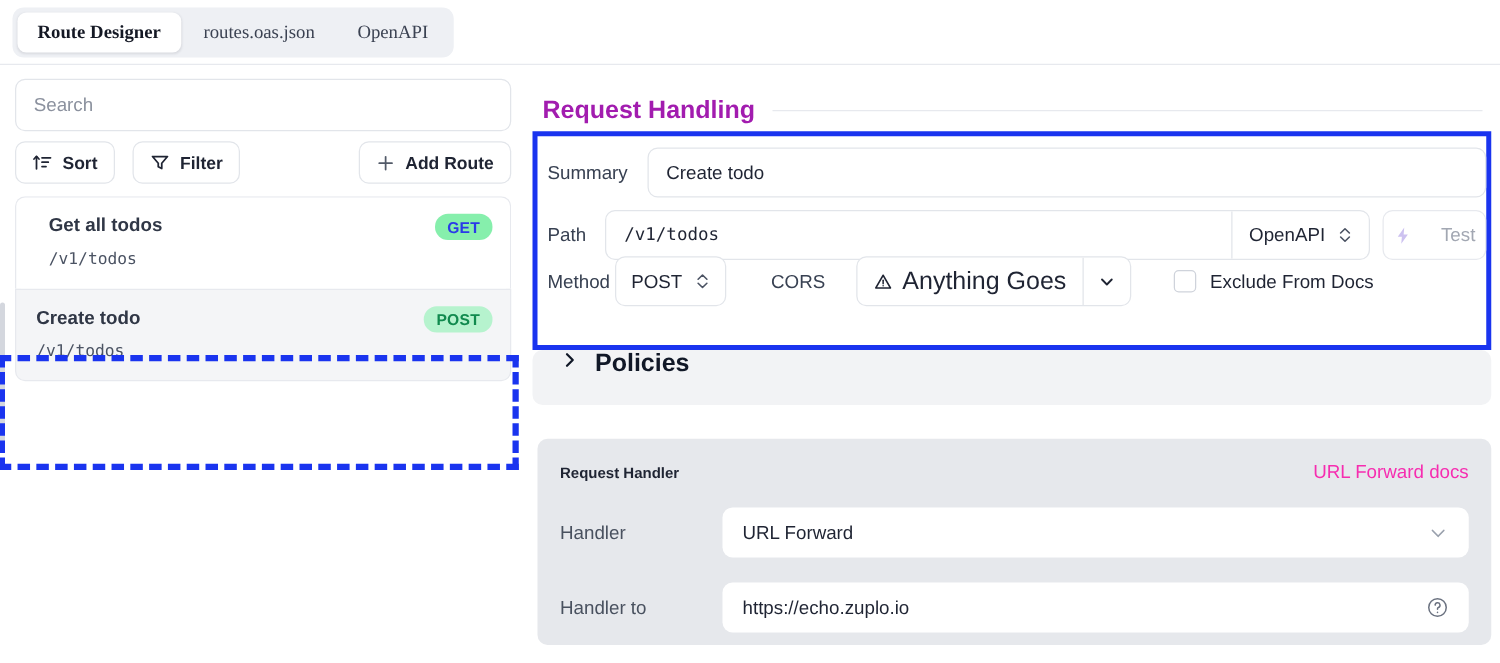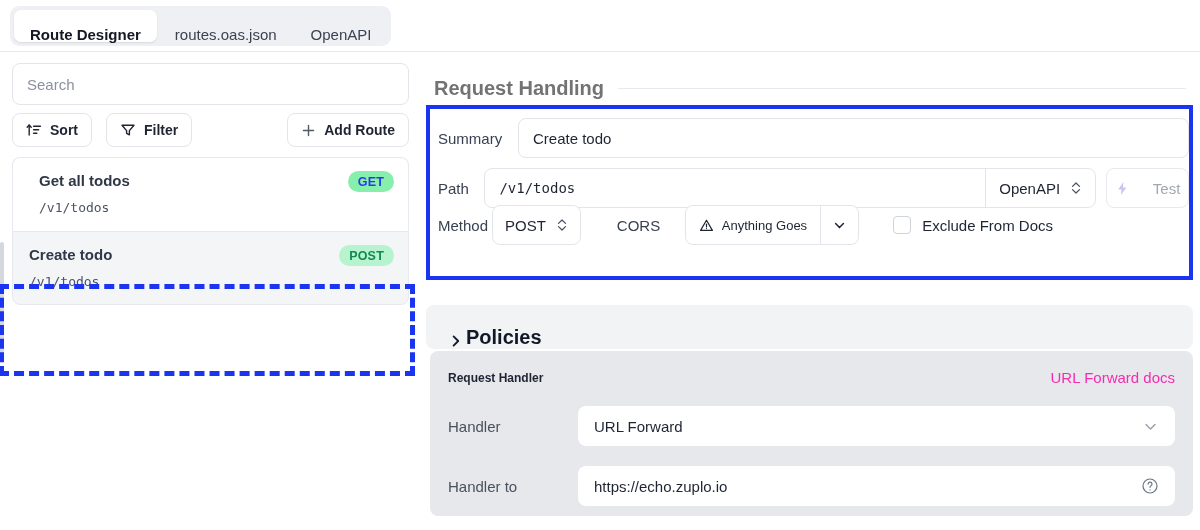--- a/index.html
+++ b/index.html
@@ -16,25 +16,26 @@
     position: absolute; left: 10px; top: 6px;
     height: 40px;
     background: #eef0f4;
     border-radius: 9px;
     display: flex; align-items: center;
     padding: 4px;
     gap: 2px;
   }
   .tab {
     height: 32px; padding: 16px 16px;
-    display: flex; 
+    display: flex; align-items: center;
     font-size: 15px; color: #3b4252;
     border-radius: 7px;
     white-space: nowrap;
     cursor: pointer;
+    font-family: Liberation Serif, serif;
   }
   .tab.active {
     background: #ffffff;
     color: #141824;
     font-weight: bold;
     box-shadow: 0 1px 2px rgba(16,24,40,.10);
   }
   .tabbar-underline {
     position: absolute; left: 0; top: 51px; width: 1200px; height: 1px;
     background: #e7e9ee;
@@ -117,21 +118,21 @@
     pointer-events: none;
     z-index: 30;
   }
 
   
   .right { position: absolute; left: 421px; top: 52px; width: 779px; height: 478px; background: #fff; }
   .section-head {
     position: absolute; left: 13px; top: 25px;
     display: flex; align-items: center; width: 752px; gap: 14px;
   }
-  .section-head .title { font-size: 20px; font-weight: bold; color: #737373; white-space: nowrap; }
+  .section-head .title { font-size: 20px; font-weight: bold; color: #a21caf; white-space: nowrap; }
   .section-head .rule { flex: 1; height: 1px; background: #e7e9ee; }
 
   .req-box {
     position: absolute; left: 5px; top: 53px; width: 767px; height: 175px;
     border: 4px solid #1a34ef;
     background: #fff;
   }
 
   .field-row { position: absolute; display: flex; align-items: center; }
   .flabel { font-size: 15px; color: #384152; white-space: nowrap; }
@@ -180,36 +181,36 @@
     height: 40px; display: flex; align-items: center; gap: 10px;
     padding: 0 12px; font-size: 15px; color: #1f2433;
   }
   .cors-group {
     display: flex; align-items: stretch;
     border: 1px solid #e2e5ea; border-radius: 8px; background: #fff;
     height: 40px; overflow: hidden;
   }
   .cors-group .cval {
     display: flex; align-items: center; gap: 8px;
-    padding: 0 13px; font-size: 13px; color: #1f2433; white-space: nowrap;
+    padding: 0 13px; font-size: 20px; color: #1f2433; white-space: nowrap;
   }
   .cors-group .carrow {
     border-left: 1px solid #e2e5ea;
     display: flex; align-items: center; justify-content: center; width: 38px;
   }
   .chk {
     width: 18px; height: 18px; border: 1.5px solid #cfd3db; border-radius: 4px; background: #fff;
   }
   .chk-label { font-size: 15px; color: #1f2433; margin-left: 11px; white-space: nowrap; }
 
   
   .policies {
-    position: absolute; left: 5px; top: 253px; width: 767px; height: 44px;
+    position: absolute; left: 5px; top: 228px; width: 767px; height: 44px;
     background: #f2f3f5; border-radius: 8px;
-    display: flex; align-items: flex-end; gap: 2px; padding-left: 22px;
+    display: flex; align-items: flex-start; gap: 12px; padding-left: 22px;
   }
   .policies .ptitle { font-size: 20px; font-weight: bold; color: #111827; }
 
   
   .handler-card {
     position: absolute; left: 9px; top: 299px; width: 763px; height: 165px;
     background: #e6e8ec; border-radius: 8px; padding: 18px 18px 0 18px;
   }
   .handler-head { display: flex; align-items: center; justify-content: space-between; }
   .handler-head .ht { font-size: 12px; font-weight: bold; color: #1f2433; }

